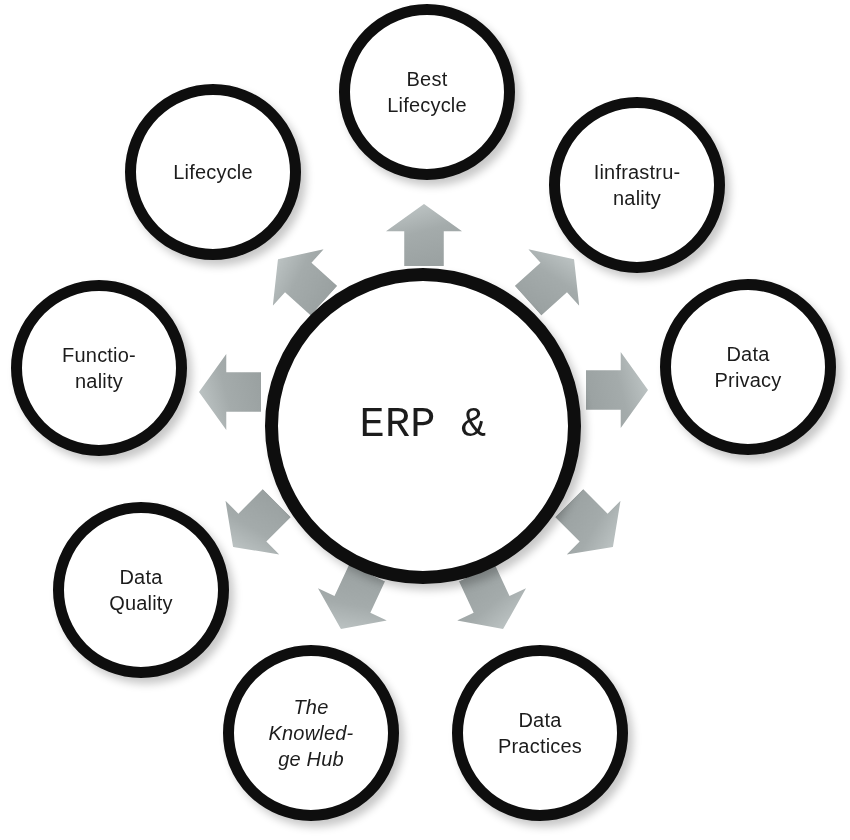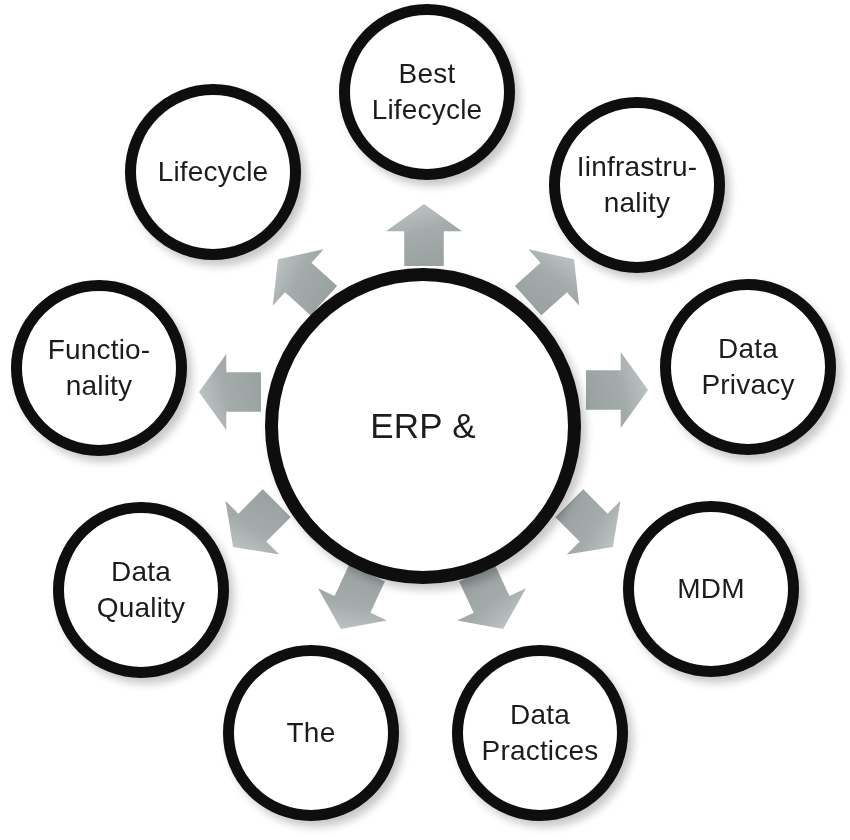--- a/index.html
+++ b/index.html
@@ -28,36 +28,37 @@
     justify-content: center;
   }
   .sat { width: 176px; height: 176px; }
   .center {
     left: 265px; top: 268px;
     width: 316px; height: 316px;
     border-width: 13px;
   }
   .label {
     text-align: center;
-    font-size: 28px;
+    font-size: 20px;
     line-height: 1.3;
     letter-spacing: 0.2px;
   }
   .label span { display: block; }
   .center-label {
-    font-size: 35px;
+    font-size: 42px;
     line-height: 1.32;
+    font-family: Liberation Mono, monospace;
   }
   
   .n-best        { left: 339px; top: 4px;   }
   .n-infra       { left: 549px; top: 97px;  }
   .n-privacy     { left: 660px; top: 279px; }
   .n-mdm         { left: 623px; top: 501px; }
   .n-discovery   { left: 452px; top: 645px; }
-  .n-hub         { left: 223px; top: 645px; }
+  .n-hub         { left: 223px; top: 645px; font-style: italic; }
   .n-quality     { left: 53px;  top: 502px; }
   .n-func        { left: 11px;  top: 280px; }
   .n-lifecycle   { left: 125px; top: 84px;  }
   
   .arrow {
     position: absolute;
     width: 76px; height: 62px;
     background: linear-gradient(165deg, #c4cbcb 0%, #a4abab 45%, #989f9f 100%);
     clip-path: polygon(50% 0%, 100% 44%, 76% 44%, 76% 100%, 24% 100%, 24% 44%, 0% 44%);
     filter: drop-shadow(3px 4px 3px rgba(90,95,95,0.5));
@@ -110,39 +111,34 @@
   </div>
 
   <div class="circle sat n-privacy">
     <div class="label">
       <span>Data</span>
       <span>Privacy</span>
       <span></span>
     </div>
   </div>
 
-  <div class="circle sat n-mdm">
-    <div class="label">
-      <span>MDM</span>
-      <span></span>
-      <span></span>
-    </div>
-  </div>
 
   <div class="circle sat n-discovery">
     <div class="label">
       <span>Data</span>
       <span>Practices</span>
       <span></span>
     </div>
   </div>
 
   <div class="circle sat n-hub">
     <div class="label">
       <span>The</span>
+      <span>Knowled-</span>
+      <span>ge Hub</span>
     </div>
   </div>
 
   <div class="circle sat n-quality">
     <div class="label">
       <span>Data</span>
       <span>Quality</span>
       <span></span>
     </div>
   </div>

